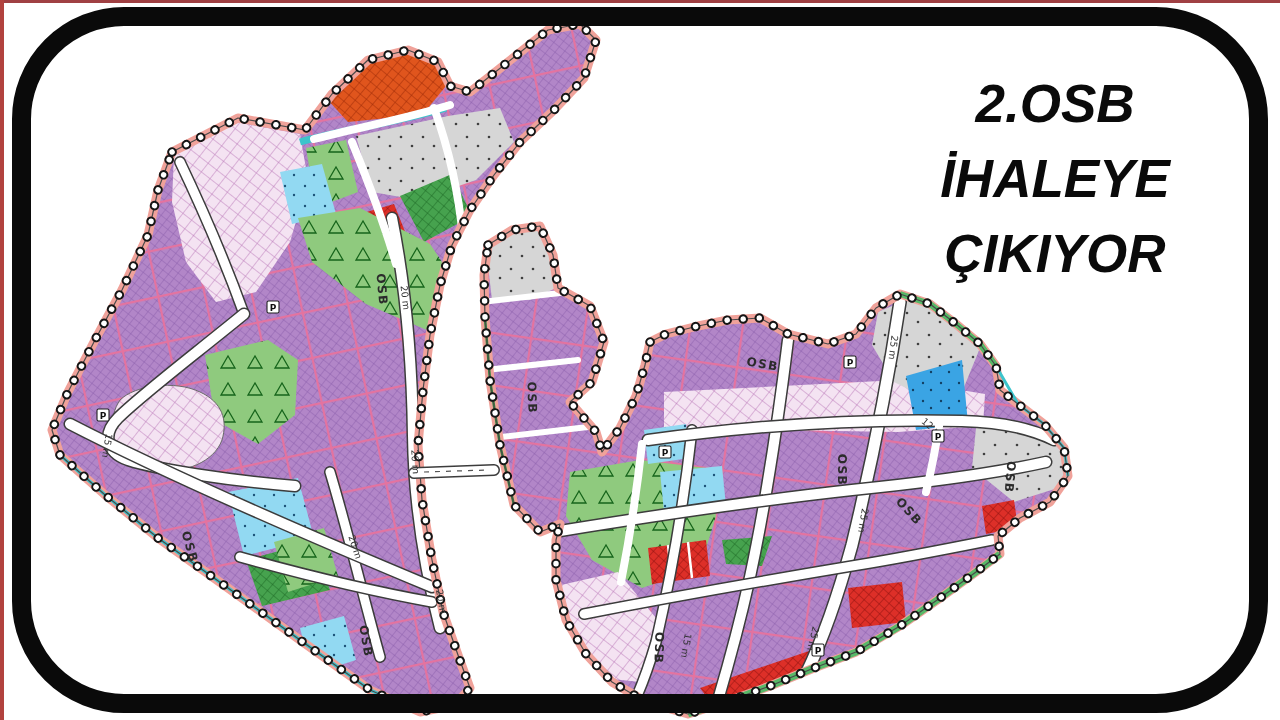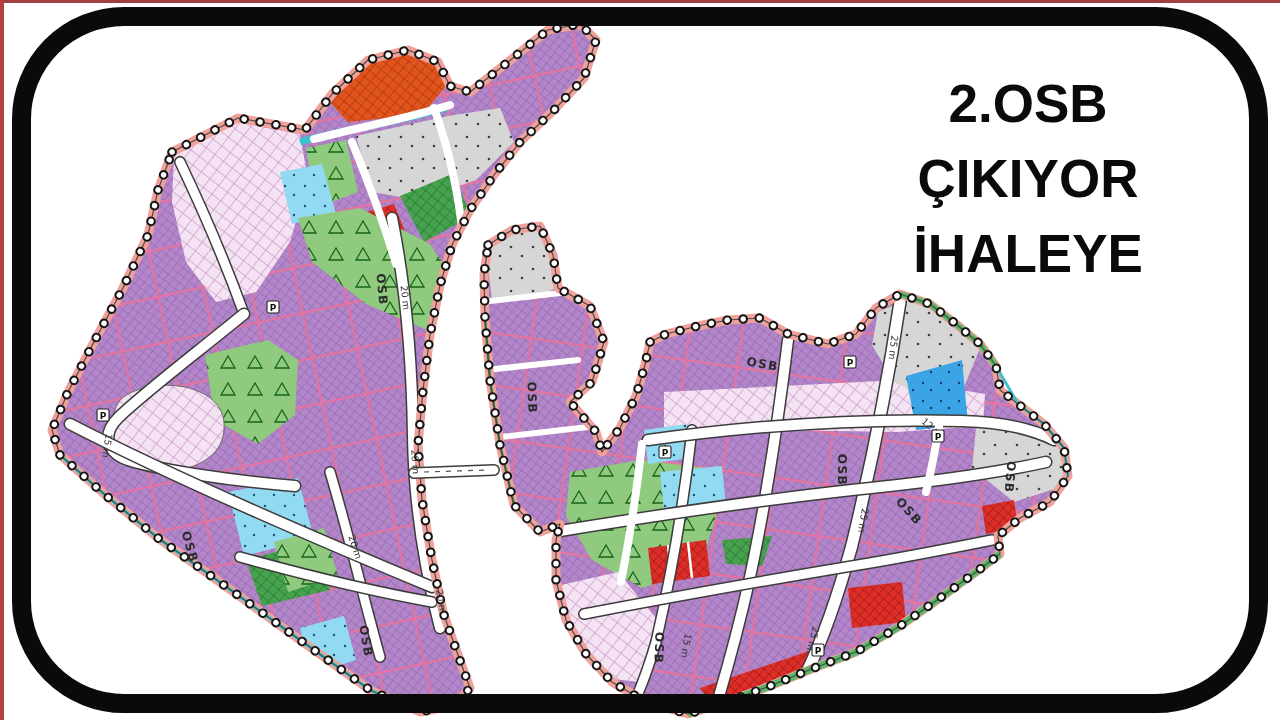--- a/index.html
+++ b/index.html
@@ -3,22 +3,22 @@
 <meta charset="utf-8">
 <style>
   html,body{margin:0;padding:0;}
   .page{position:relative;width:1280px;height:720px;background:#ffffff;overflow:hidden;
         font-family:"Liberation Sans", sans-serif;}
   .map-svg{position:absolute;left:0;top:0;width:1280px;height:720px;z-index:1;}
   .frame{position:absolute;left:12px;top:7px;width:1256px;height:706px;z-index:3;
          border:19px solid #0a0a0a;border-radius:112px;box-sizing:border-box;pointer-events:none;}
   .edge-top{position:absolute;left:0;top:0;width:1280px;height:3px;background:#a04043;z-index:4;}
   .edge-left{position:absolute;left:0;top:0;width:4px;height:720px;background:#b2423e;z-index:4;}
-  .headline{position:absolute;left:888px;top:66px;width:280px;z-index:2;text-align:center;
-            font-weight:bold;font-size:53px;line-height:75px;color:#0a0a0a;
+  .headline{position:absolute;left:915px;top:66px;width:280px;z-index:2;text-align:center;
+            font-weight:bold;font-style:italic;font-size:53px;line-height:75px;color:#0a0a0a;
             letter-spacing:0px;}
   
   .zone-fill{fill:url(#patPurple);stroke:none;}
   .band{fill:none;stroke:var(--salmon);stroke-width:9;stroke-linejoin:round;}
   .bline{fill:none;stroke:#4a4a4a;stroke-width:1.2;stroke-linejoin:round;}
   .ringsB{fill:none;stroke:#151515;stroke-width:9.5;stroke-dasharray:0.1 16;stroke-linecap:round;stroke-linejoin:round;}
   .ringsW{fill:none;stroke:#ffffff;stroke-width:5.5;stroke-dasharray:0.1 16;stroke-linecap:round;stroke-linejoin:round;}
   .rc{fill:none;stroke:#3c3c3c;stroke-linecap:round;}
   .rw{fill:none;stroke:#ffffff;stroke-linecap:round;}
   .lbl-osb{font-family:"DejaVu Sans",sans-serif;font-size:12px;font-weight:bold;fill:#2b2b2b;letter-spacing:1.5px;}
@@ -265,17 +265,17 @@
         </g>
       </g>
   </svg>
 
   <div class="frame"></div>
   <div class="edge-top"></div>
   <div class="edge-left"></div>
 
   <div class="headline">
     <div>2.OSB</div>
+    <div>İHALEYE</div>
     <div>ÇIKIYOR</div>
-    <div>İHALEYE</div>
   </div>
 
 </div>
 
 </body></html>

